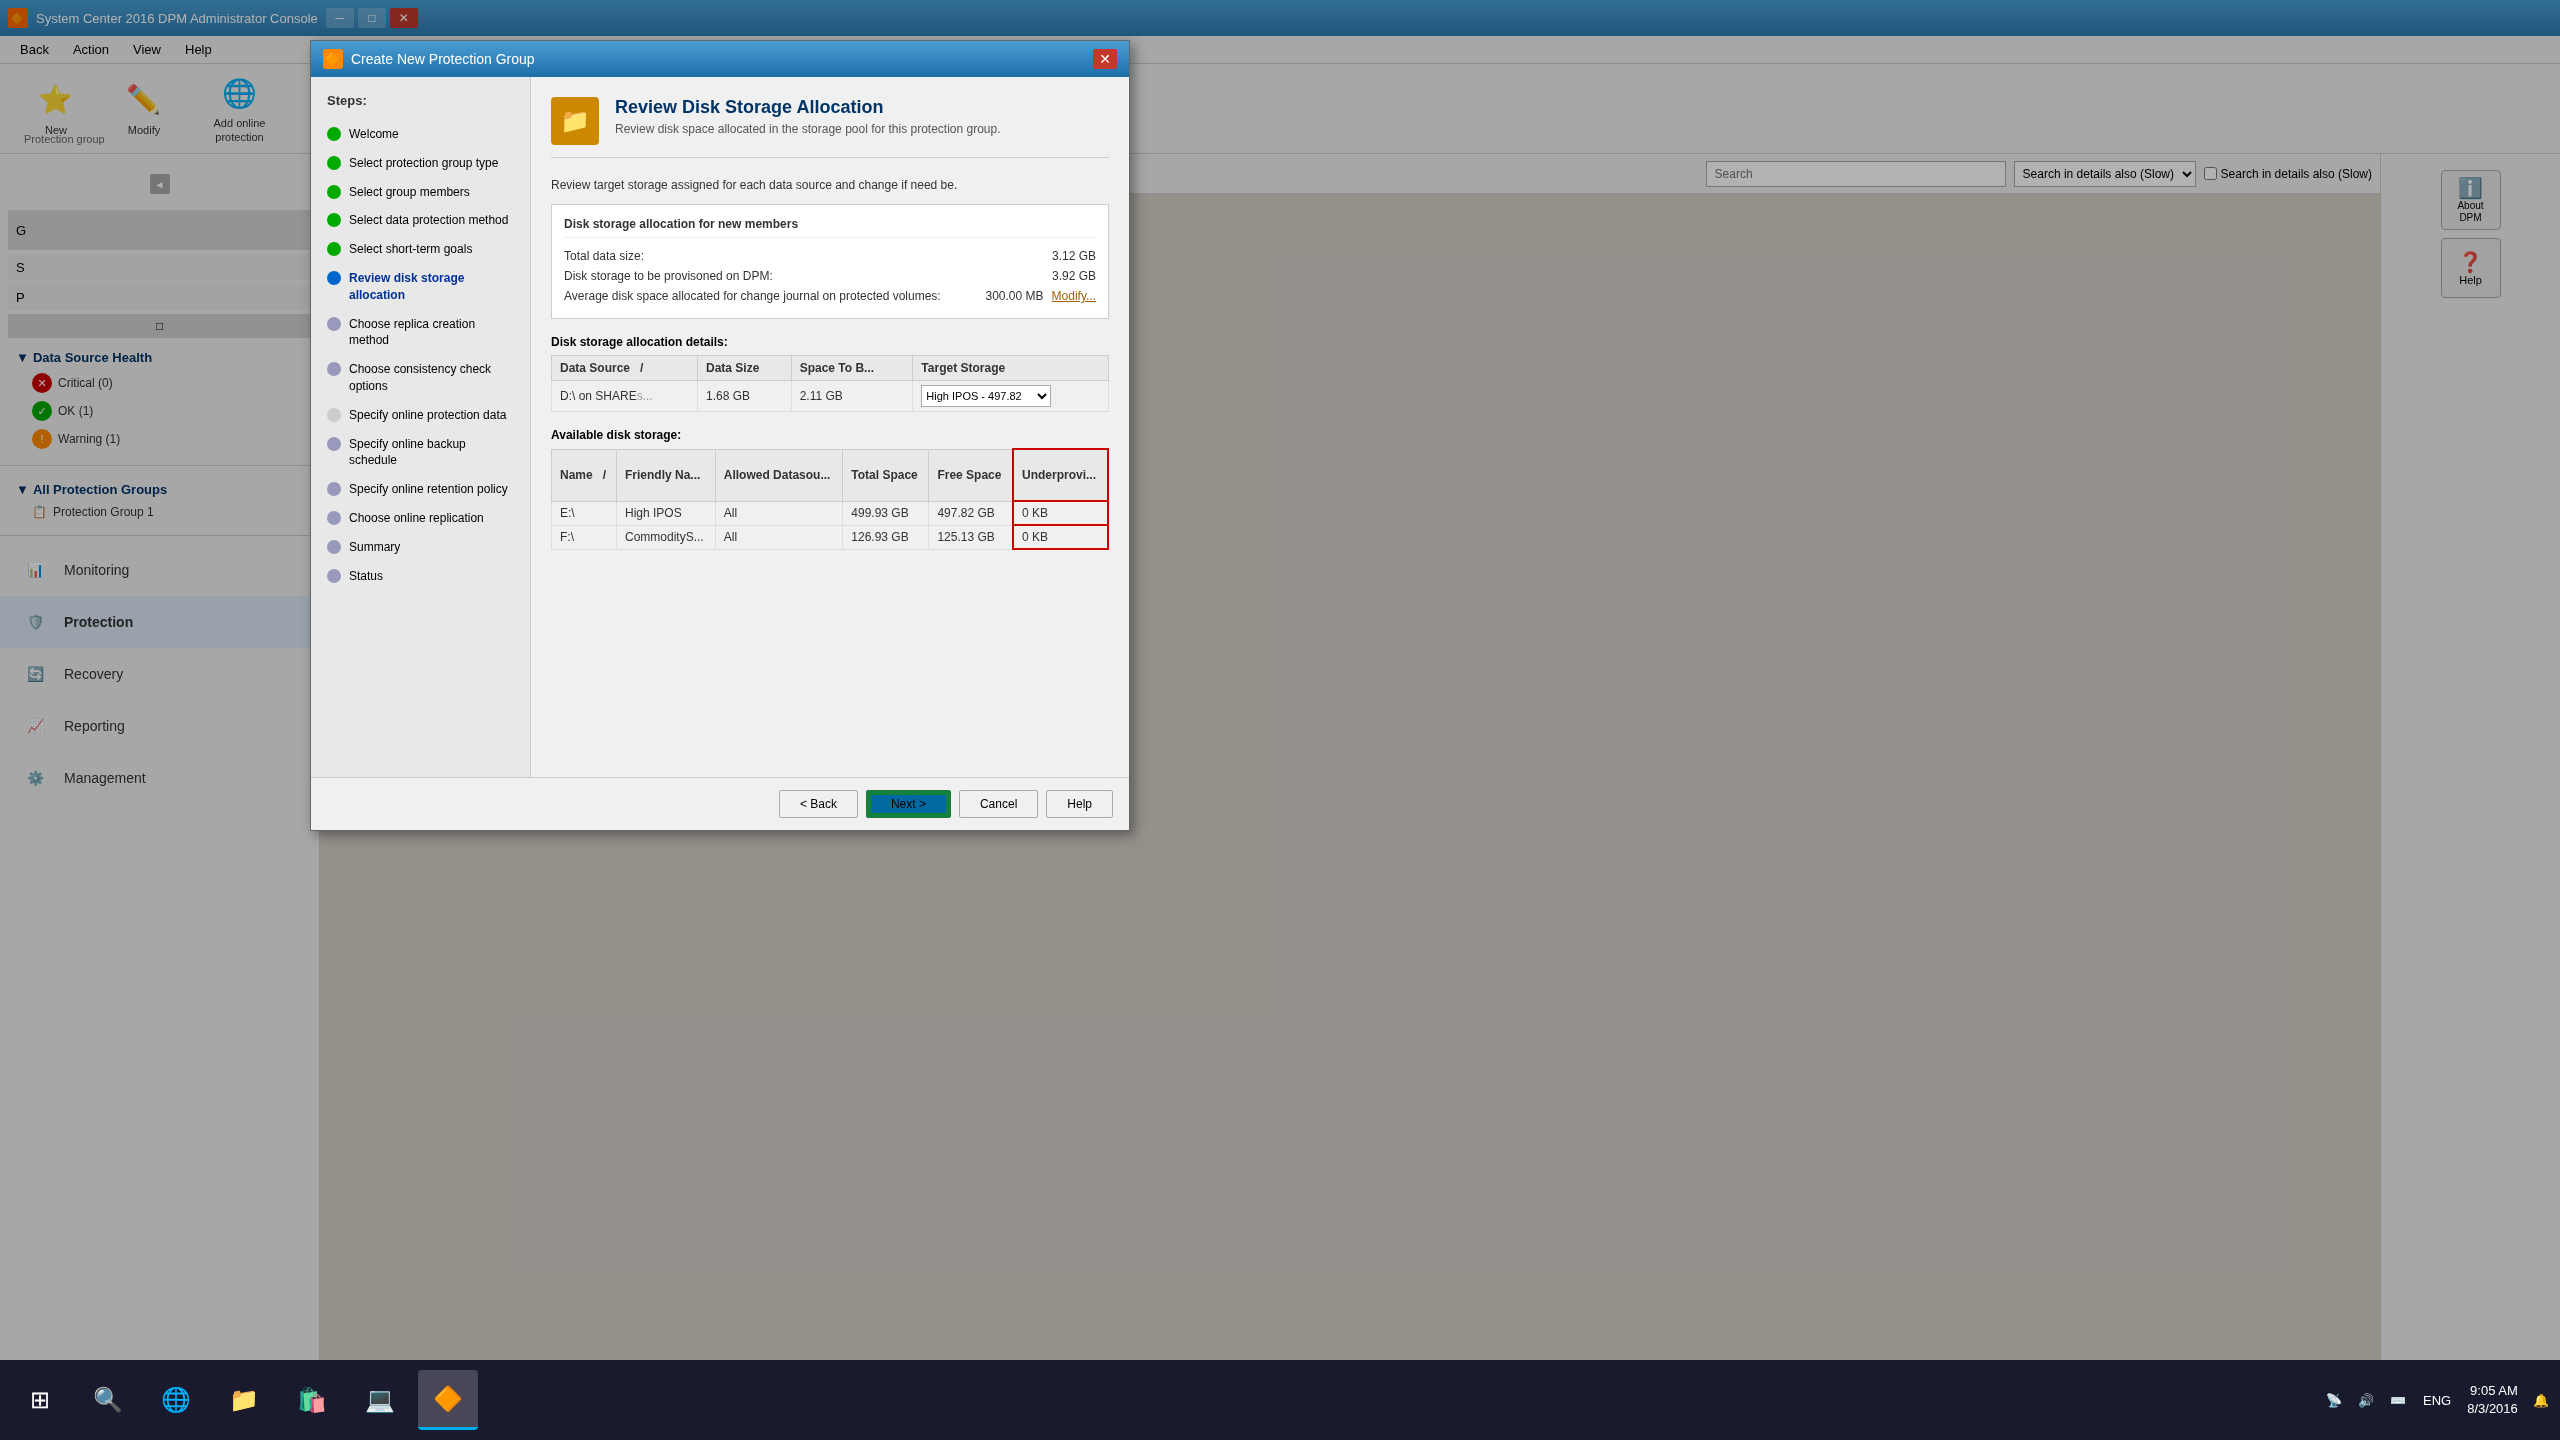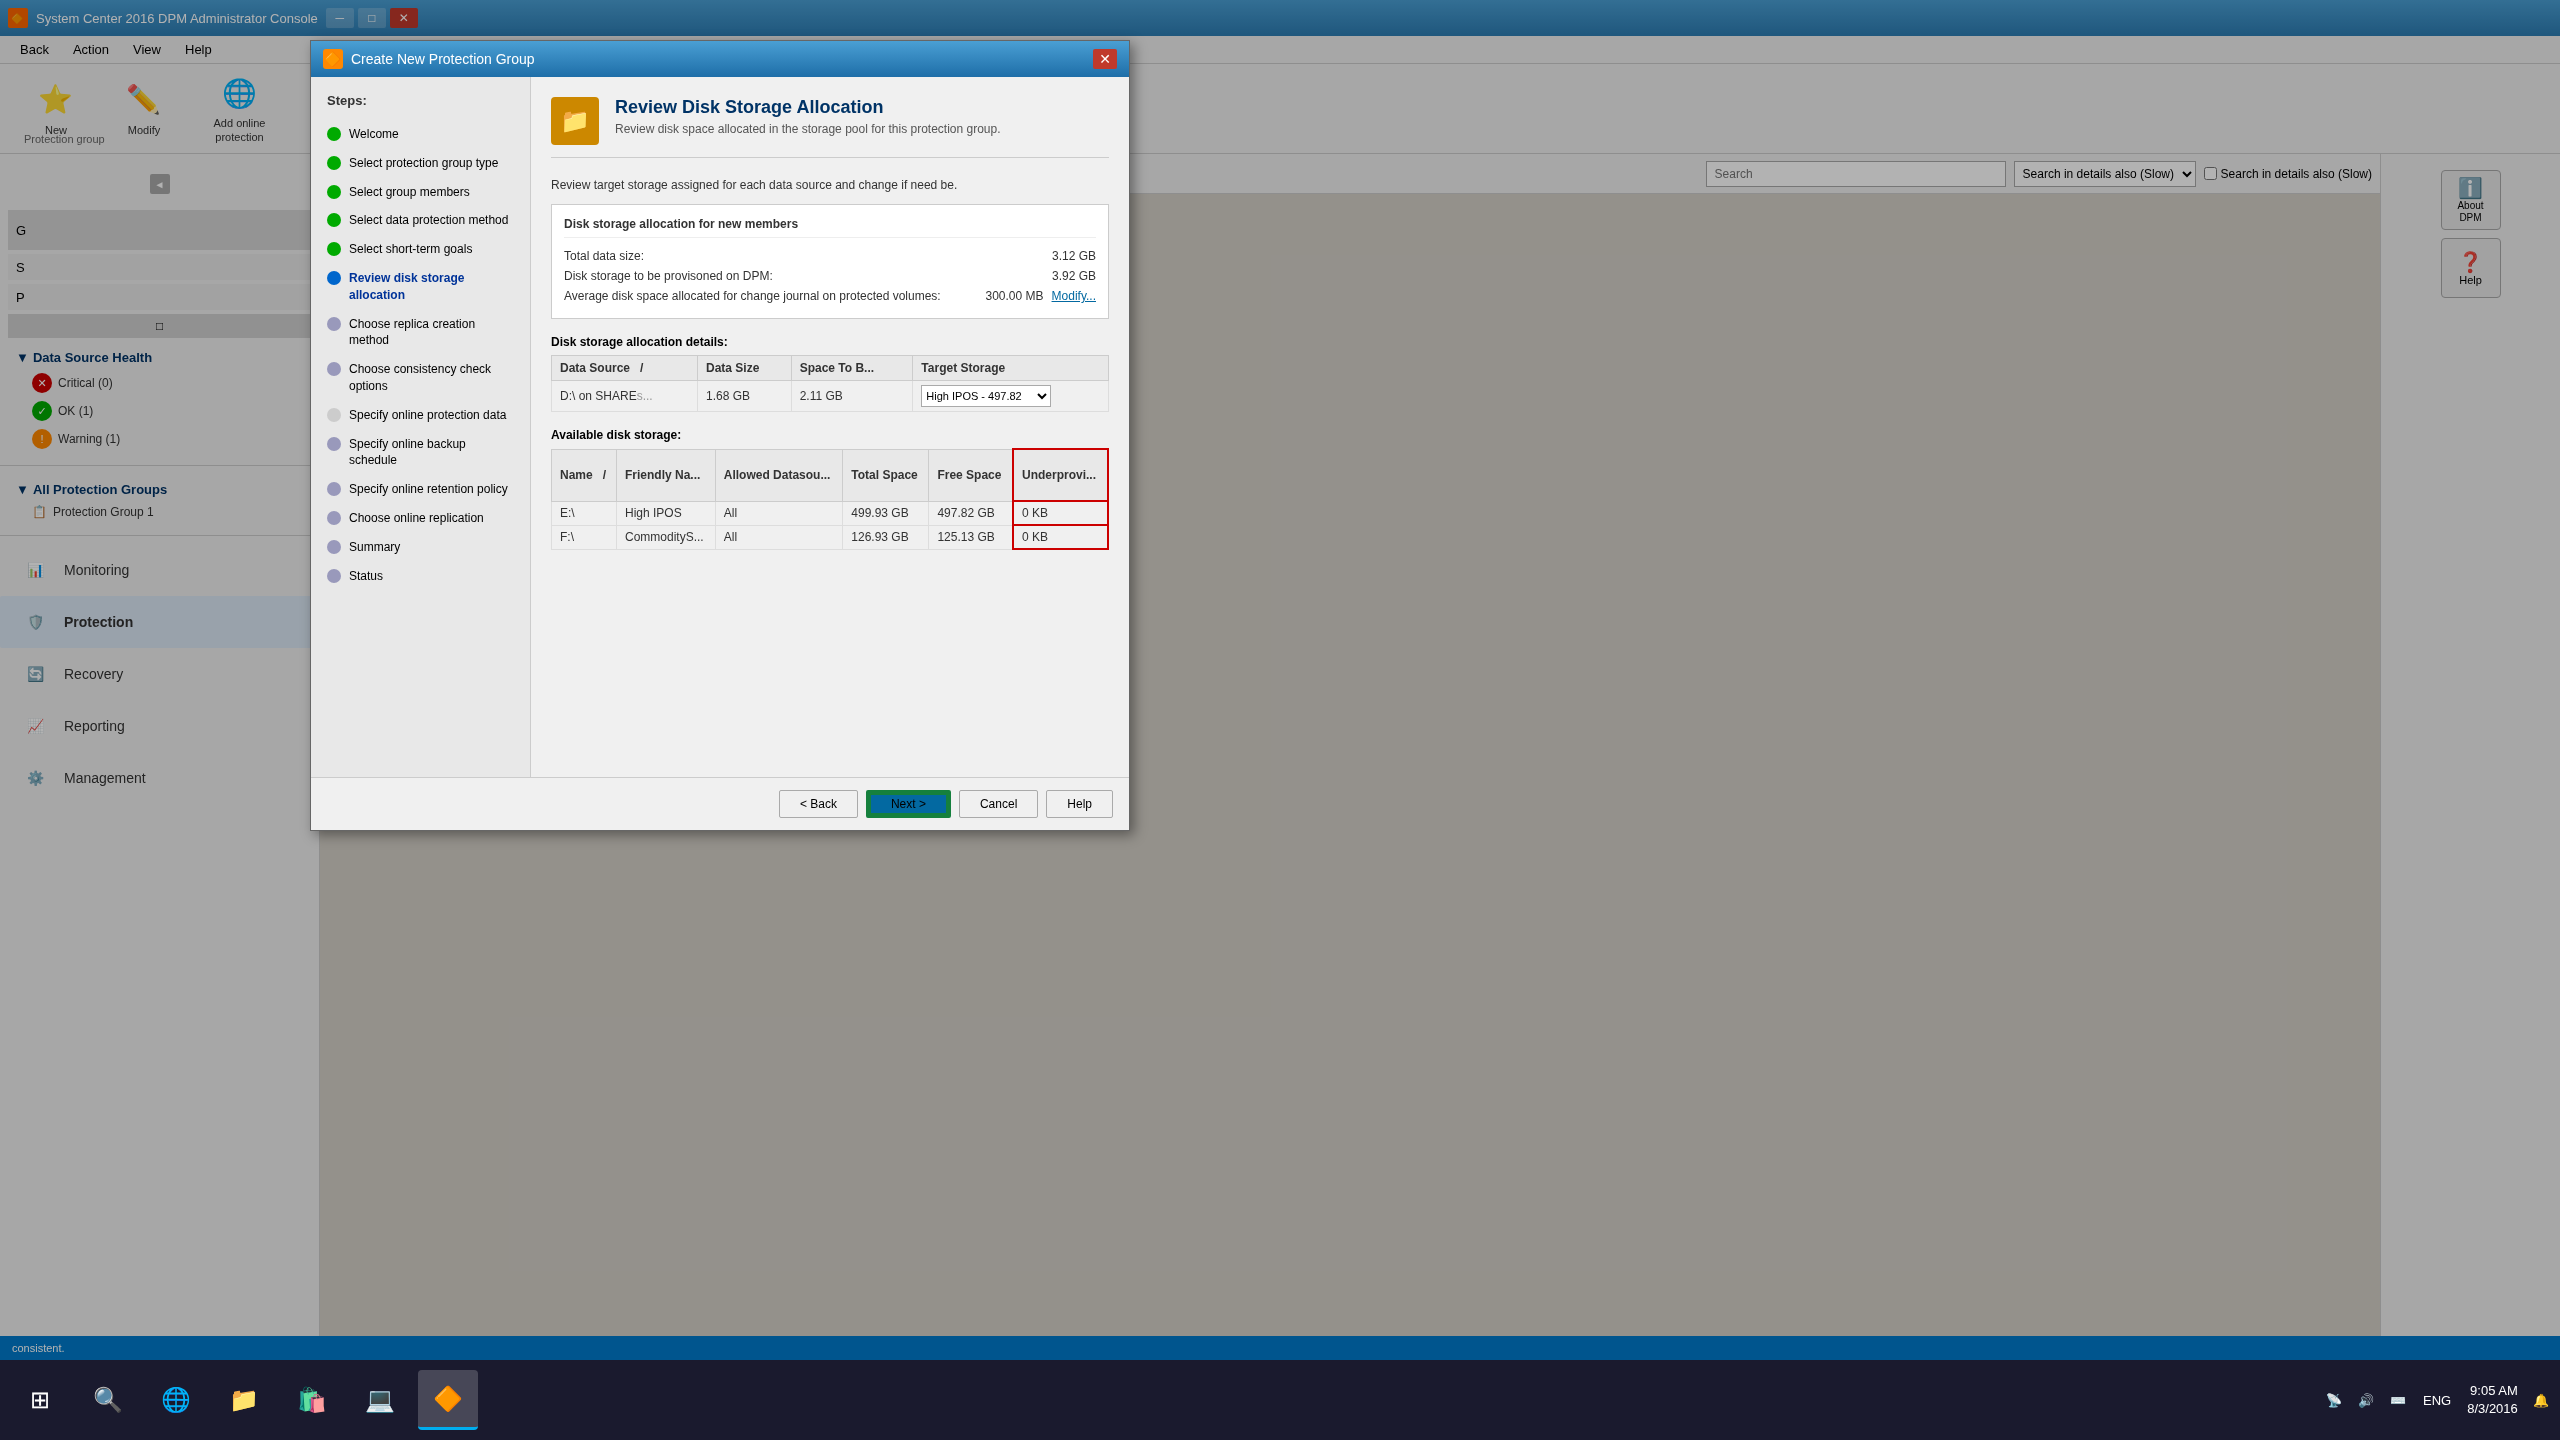--- a/index.html
+++ b/index.html
@@ -86,21 +86,21 @@
     .page-title { font-size: 18px; font-weight: bold; color: #003366; margin-bottom: 4px; }
     .page-subtitle { font-size: 12px; color: #555; }
 
     .section-text { font-size: 12px; color: #333; margin-bottom: 12px; }
 
     .allocation-box { border: 1px solid #ccc; background: white; padding: 12px; margin-bottom: 16px; }
     .allocation-box-title { font-size: 12px; font-weight: bold; color: #333; margin-bottom: 8px; border-bottom: 1px solid #eee; padding-bottom: 6px; }
     .allocation-row { display: flex; justify-content: space-between; align-items: center; padding: 3px 0; font-size: 12px; }
     .allocation-label { color: #333; }
     .allocation-value { color: #333; display: flex; align-items: center; gap: 8px; }
-    .modify-link { color: #0369a1; cursor: pointer; text-decoration: underline; font-size: 12px; }
+    .modify-link { color: #a16207; cursor: pointer; text-decoration: underline; font-size: 12px; }
 
     .details-title { font-size: 12px; font-weight: bold; margin-bottom: 6px; }
     .data-table { width: 100%; border-collapse: collapse; border: 1px solid #ccc; font-size: 12px; margin-bottom: 16px; }
     .data-table th { background: #e8e8e8; border: 1px solid #ccc; padding: 5px 8px; text-align: left; font-weight: bold; color: #333; cursor: pointer; }
     .data-table td { border: 1px solid #ddd; padding: 4px 8px; color: #333; }
     .target-select { font-size: 11px; height: 22px; border: 1px solid #aaa; width: 130px; background: white; }
 
     .available-title { font-size: 12px; font-weight: bold; margin-bottom: 6px; }
     .available-table { width: 100%; border-collapse: collapse; border: 1px solid #cc0000; font-size: 12px; }
     .available-table th { background: #e8e8e8; border: 1px solid #ccc; padding: 18px 8px; text-align: left; font-weight: bold; color: #333; cursor: pointer; }
@@ -267,23 +267,20 @@
           <span style="font-size:10px; text-align:center; line-height:1.2;">About<br>DPM</span>
         </div>
         <div style="width:60px; height:60px; background:#e8e8e8; border:1px solid #aaa; display:flex; flex-direction:column; align-items:center; justify-content:center; cursor:pointer; border-radius:4px;">
           <span style="font-size:20px;">❓</span>
           <span style="font-size:11px;">Help</span>
         </div>
       </div>
     </div>
   </div>
 
-  <div class="status-bar">
-    <span>consistent.</span>
-  </div>
 
 </div>
 
 <div class="modal-overlay"></div>
 
 <div class="dialog">
 
   <div class="dialog-titlebar">
     <div class="dialog-titlebar-icon">🔶</div>
     <span class="dialog-titlebar-title">Create New Protection Group</span>

